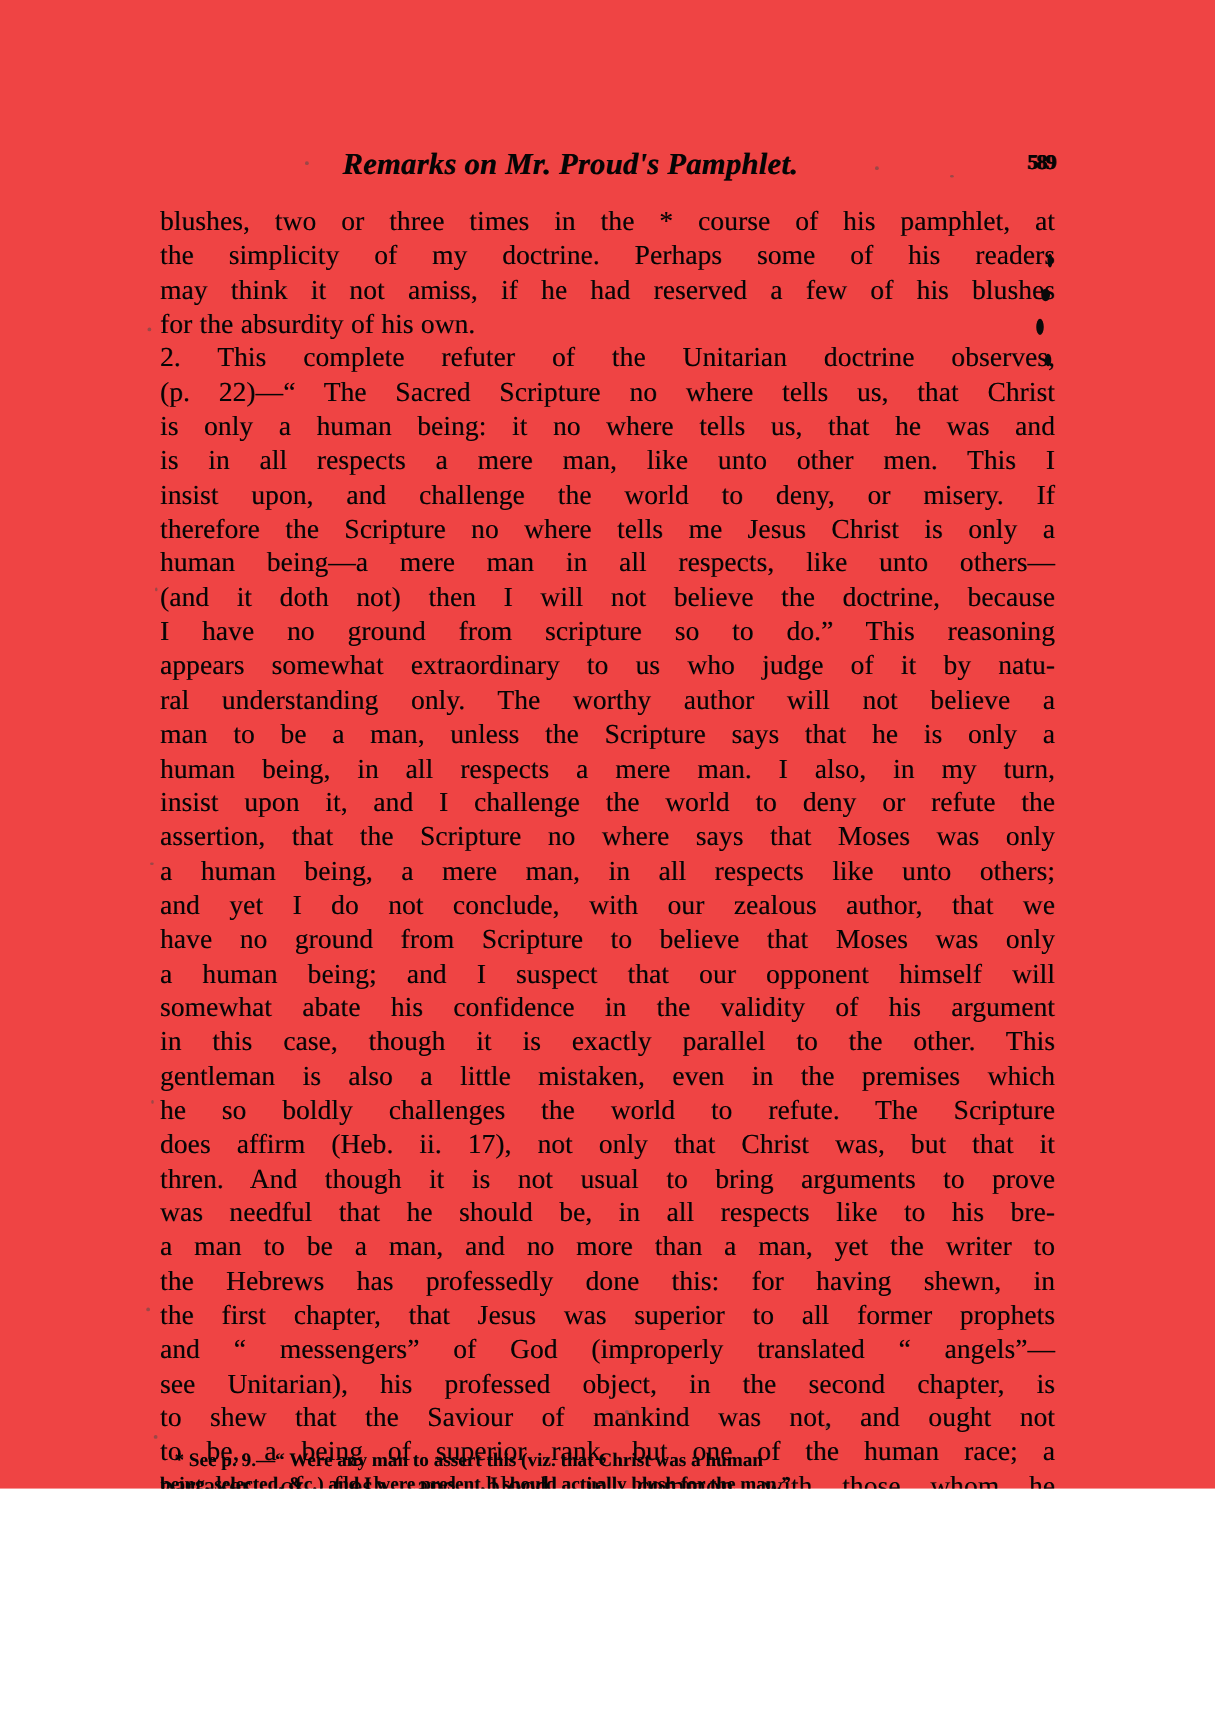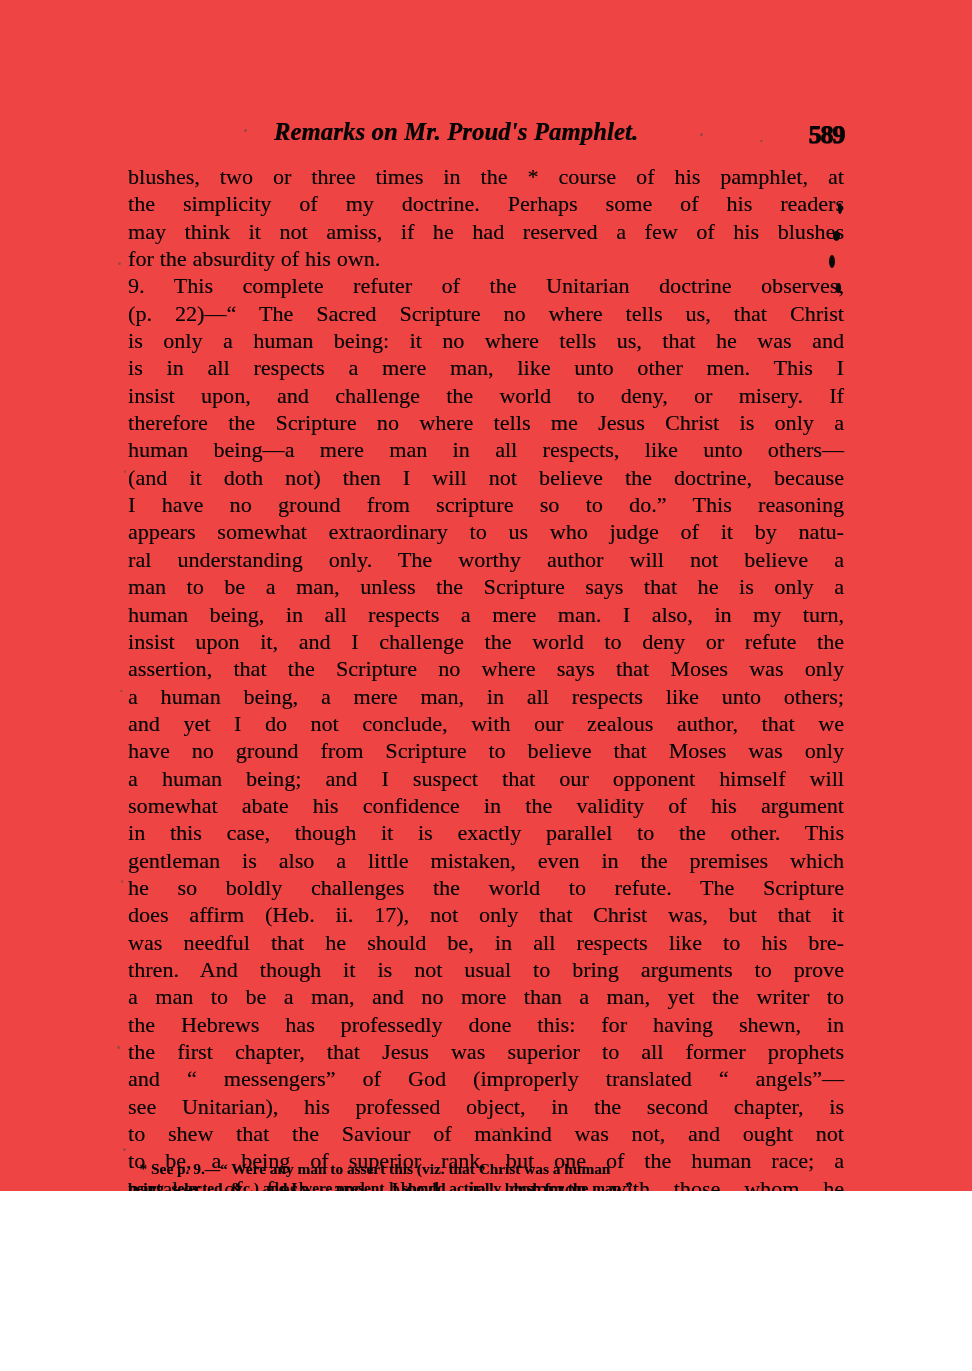--- a/index.html
+++ b/index.html
@@ -33,21 +33,21 @@
     font-weight: bold;
     font-style: italic;
     letter-spacing: 0.2px;
     white-space: nowrap;
     text-shadow: 0.4px 0 0 rgba(0,0,0,0.55), -0.3px 0.3px 0 rgba(0,0,0,0.25);
   }
   .runhead-pageno {
     position: absolute;
     right: 0;
     top: 2px;
-    font-size: 26px;
+    font-size: 17px;
     font-weight: bold;
     letter-spacing: -1.2px;
     text-shadow: 0.7px 0 0 rgba(0,0,0,0.8), -0.7px 0 0 rgba(0,0,0,0.5), 0 0.5px 0 rgba(0,0,0,0.6);
   }
 
   
   .textblock {
     position: absolute;
     left: 128px;
     top: 163px;
@@ -120,21 +120,21 @@
   <div class="textblock">
 
     <p class="para">
       <span class="ln j">blushes, two or three times in the * course of his pamphlet, at</span>
       <span class="ln j">the simplicity of my doctrine.   Perhaps some of his readers</span>
       <span class="ln j">may think it not amiss, if he had reserved a few of his blushes</span>
       <span class="ln">for the absurdity of his own.</span>
     </p>
 
     <p class="para para-indent">
-      <span class="ln j">   9. This complete refuter of the Unitarian doctrine observes,</span>
+      <span class="ln j">   2. This complete refuter of the Unitarian doctrine observes,</span>
       <span class="ln j">(p. 22)—“ The Sacred Scripture no where tells us, that Christ</span>
       <span class="ln j">is only a human being: it no where tells us, that he was and</span>
       <span class="ln j">is in all respects a mere man, like unto other men.   This I</span>
       <span class="ln j">insist upon, and challenge the world to deny, or misery.   If</span>
       <span class="ln j">therefore the Scripture no where tells me Jesus Christ is only a</span>
       <span class="ln j">human being—a mere man in all respects, like unto others—</span>
       <span class="ln j">(and it doth not) then I will not believe the doctrine, because</span>
       <span class="ln j">I have no ground from scripture so to do.”   This reasoning</span>
       <span class="ln j">appears somewhat extraordinary to us who judge of it by natu-</span>
       <span class="ln j">ral understanding only.   The worthy author will not believe a</span>
@@ -144,22 +144,22 @@
       <span class="ln j">assertion, that the Scripture no where says that Moses was only</span>
       <span class="ln j">a human being, a mere man, in all respects like unto others;</span>
       <span class="ln j">and yet I do not conclude, with our zealous author, that we</span>
       <span class="ln j">have no ground from Scripture to believe that Moses was only</span>
       <span class="ln j">a human being; and I suspect that our opponent himself will</span>
       <span class="ln j">somewhat abate his confidence in the validity of his argument</span>
       <span class="ln j">in this case, though it is exactly parallel to the other.   This</span>
       <span class="ln j">gentleman is also a little mistaken, even in the premises which</span>
       <span class="ln j">he so boldly challenges the world to refute.   The Scripture</span>
       <span class="ln j">does affirm (Heb. ii. 17), not only that Christ was, but that it</span>
+      <span class="ln j">thren.   And though it is not usual to bring arguments to prove</span>
       <span class="ln j">was needful that he should be, in all respects like to his bre-</span>
-      <span class="ln j">thren.   And though it is not usual to bring arguments to prove</span>
       <span class="ln j">a man to be a man, and no more than a man, yet the writer to</span>
       <span class="ln j">the Hebrews has professedly done this: for having shewn, in</span>
       <span class="ln j">the first chapter, that Jesus was superior to all former prophets</span>
       <span class="ln j">and “ messengers” of God (improperly translated “ angels”—</span>
       <span class="ln j">see Unitarian), his professed object, in the second chapter, is</span>
       <span class="ln j">to shew that the Saviour of mankind was not, and ought not</span>
       <span class="ln j">to be, a being of superior rank, but one of the human race; a</span>
       <span class="ln j">partaker of flesh and blood, in common with those whom he</span>
       <span class="ln j">came to redeem, from ignorance, vice, and misery, and in all</span>
       <span class="ln">respects like unto his brethren.</span>

